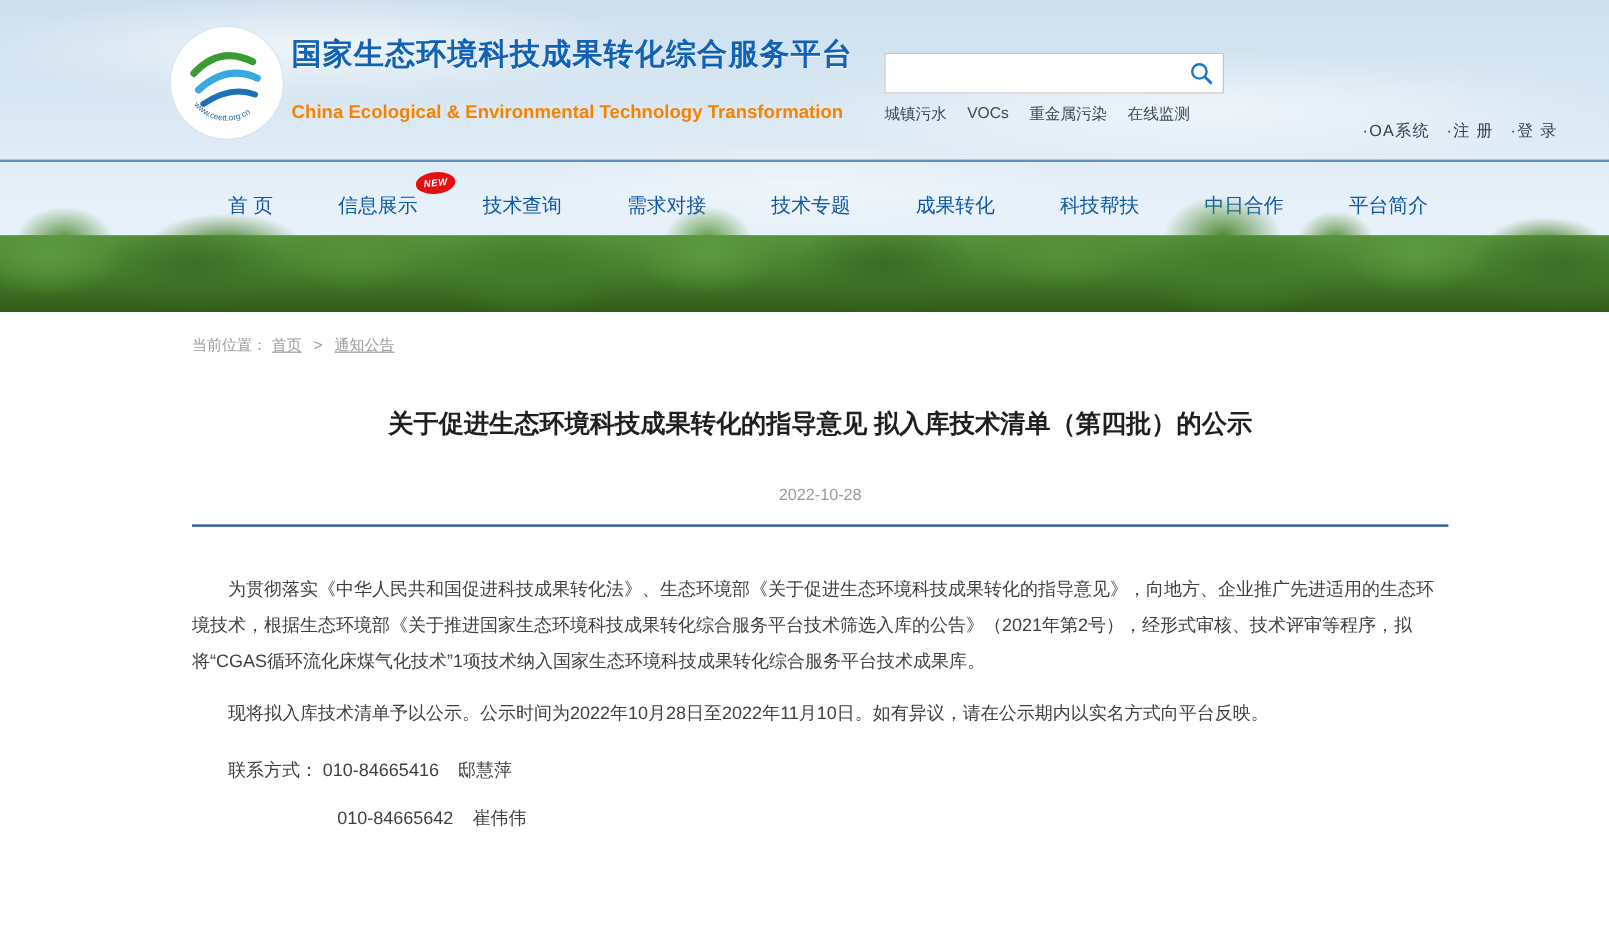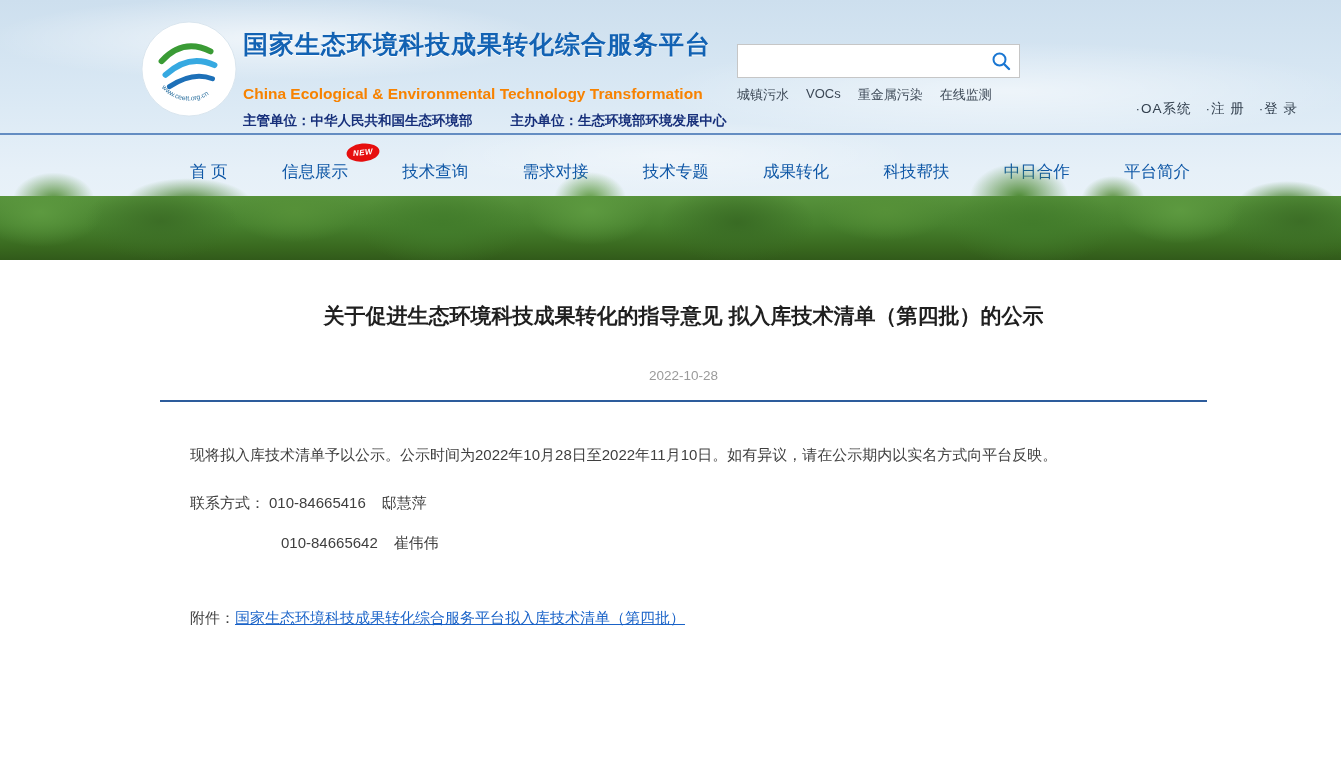--- a/index.html
+++ b/index.html
@@ -130,23 +130,20 @@
         </defs>
       <text font-size="7" fill="#2a6f9e" font-family="Liberation Sans, sans-serif">
         <textPath href="#arcBottom" startOffset="14%">www.ceett.org.cn</textPath>
       </text>
     </svg>
   </div>
 
   <div class="brand">
     <div class="site-title">国家生态环境科技成果转化综合服务平台</div>
     <div class="site-subtitle">China Ecological &amp; Environmental Technology Transformation</div>
-    <div class="site-orgs">
-      <span>主管单位：中华人民共和国生态环境部</span><span class="org-gap"></span><span>主办单位：生态环境部环境发展中心</span>
-    </div>
   </div>
 
   <div class="search-wrap">
     <div class="search-box">
       <input class="search-input" type="text" placeholder="" style="">
       <button class="search-btn">
         <svg width="20" height="20" viewBox="0 0 20 20">
           <circle cx="8.5" cy="8.5" r="6" fill="none" stroke="#1976d2" stroke-width="2"></circle>
           <line x1="13" y1="13" x2="18" y2="18" stroke="#1976d2" stroke-width="2.4" stroke-linecap="round"></line>
         </svg>
@@ -182,35 +179,36 @@
     <div class="nav-item"><span>中日合作</span></div>
     <div class="nav-item"><span>平台简介</span></div>
   </div>
 
   <div class="treetops"></div>
   <div class="trees"></div>
 </div>
 
 <div class="content">
 
+  <div class="breadcrumb">
+    <span>当前位置：</span><a>首页</a><span class="sep">&gt;</span><a>通知公告</a>
+  </div>
 
   <h1 class="article-title">关于促进生态环境科技成果转化的指导意见 拟入库技术清单（第四批）的公示</h1>
 
   <div class="article-date">2022-10-28</div>
 
   <div class="divider"></div>
 
   <div class="article-body">
+    <p>为贯彻落实《中华人民共和国促进科技成果转化法》、生态环境部《关于促进生态环境科技成果转化的指导意见》，向地方、企业推广先进适用的生态环境技术，根据生态环境部《关于推进国家生态环境科技成果转化综合服务平台技术筛选入库的公告》（2021年第2号），经形式审核、技术评审等程序，拟将“CGAS循环流化床煤气化技术”1项技术纳入国家生态环境科技成果转化综合服务平台技术成果库。</p>
     <p>现将拟入库技术清单予以公示。公示时间为2022年10月28日至2022年11月10日。如有异议，请在公示期内以实名方式向平台反映。</p>
 
     <div class="contact-line">
       <span>联系方式：</span><span class="phone">010-84665416</span><span class="name">邸慧萍</span>
     </div>
     <div class="contact-line second">
       <span class="phone">010-84665642</span><span class="name">崔伟伟</span>
     </div>
 
-    <div class="attachment">
-      <span>附件：</span><a>国家生态环境科技成果转化综合服务平台拟入库技术清单（第四批）</a>
-    </div>
   </div>
 
 </div>
 
 </body></html>

